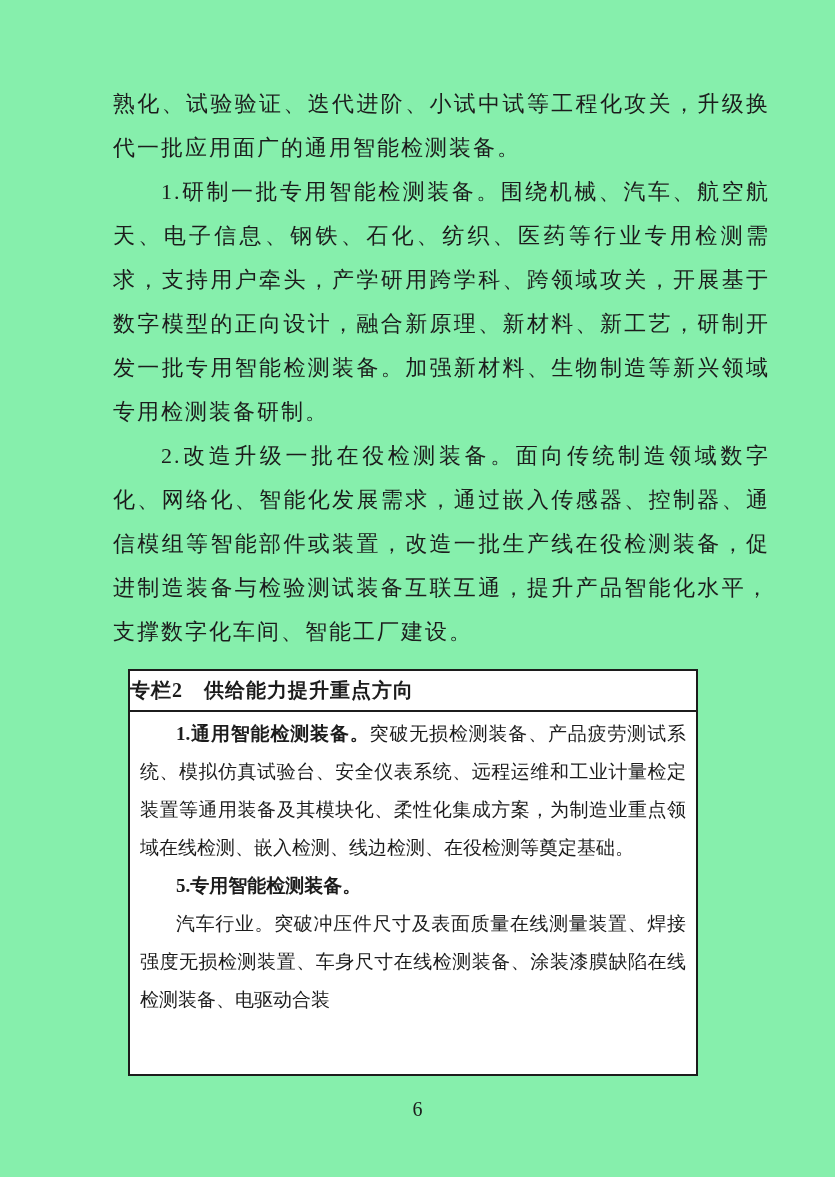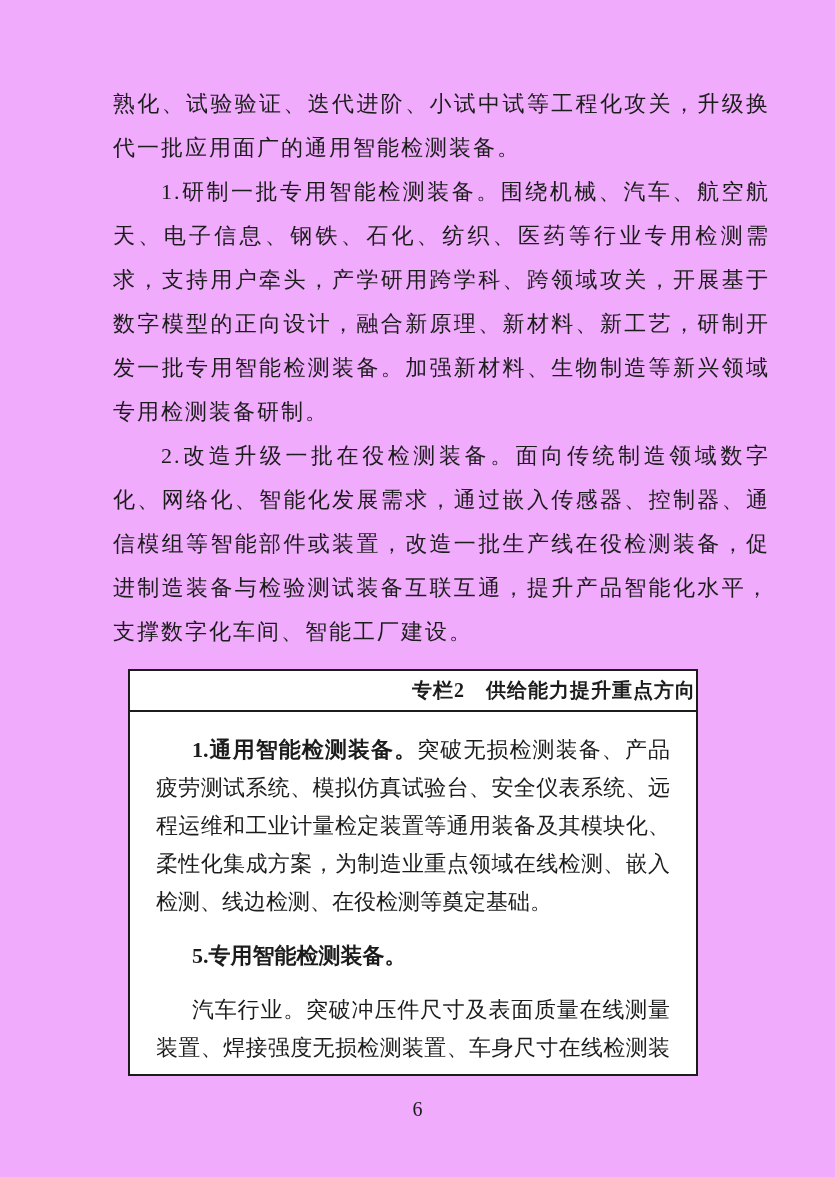--- a/index.html
+++ b/index.html
@@ -4,21 +4,21 @@
 <style>
   html, body {
     margin: 0;
     padding: 0;
     background: #ffffff;
   }
   .page {
     position: relative;
     width: 835px;
     height: 1177px;
-    background: #f0abfc;
+    background: #86efac;
     overflow: hidden;
     font-family: "Liberation Serif", "DejaVu Serif", serif;
     color: #1c1c1c;
   }
   .content {
     position: absolute;
     left: 113px;
     top: 82px;
     width: 657px;
   }
@@ -39,31 +39,31 @@
     margin-top: 15px;
     width: 570px;
     height: 407px;
     border: 2px solid #1c1c1c;
     overflow: hidden;
     background: #ffffff;
   }
   .callout-header {
     font-size: 20px;
     font-weight: bold;
-    text-align: right;
+    text-align: left;
     line-height: 39px;
     letter-spacing: 1px;
     border-bottom: 2px solid #1c1c1c;
   }
   .callout-body {
     padding: 3px 10px 8px 10px;
   }
   .callout-body p {
-    margin: 16px;
-    font-size: 22px;
+    margin: 0;
+    font-size: 19px;
     line-height: 38px;
     text-align: justify;
     text-justify: inter-ideograph;
     text-indent: 36px;
   }
   .callout-body p b {
     font-weight: bold;
   }
   .page-number {
     position: absolute;

